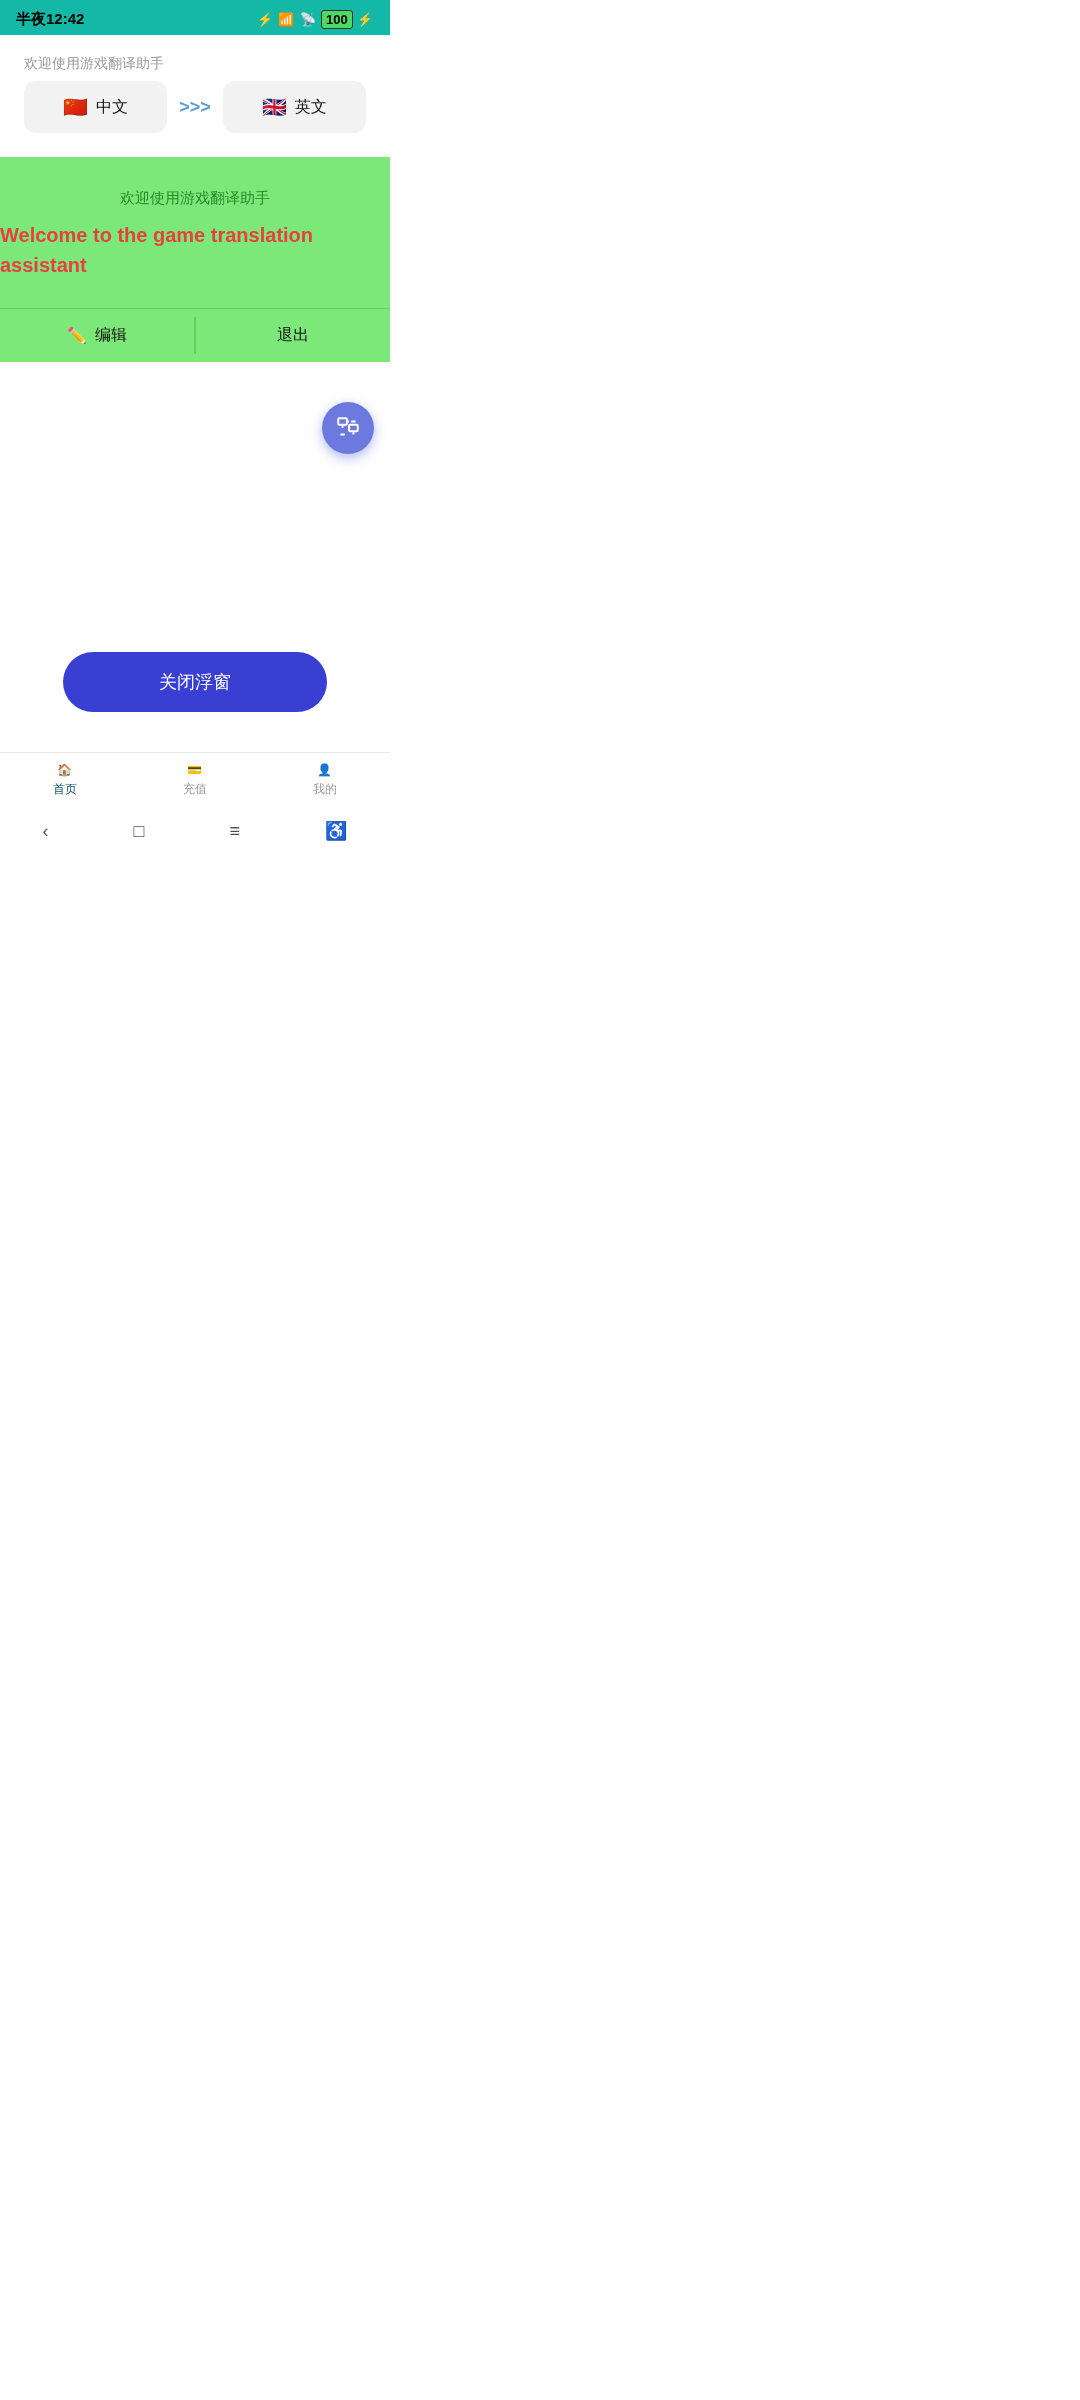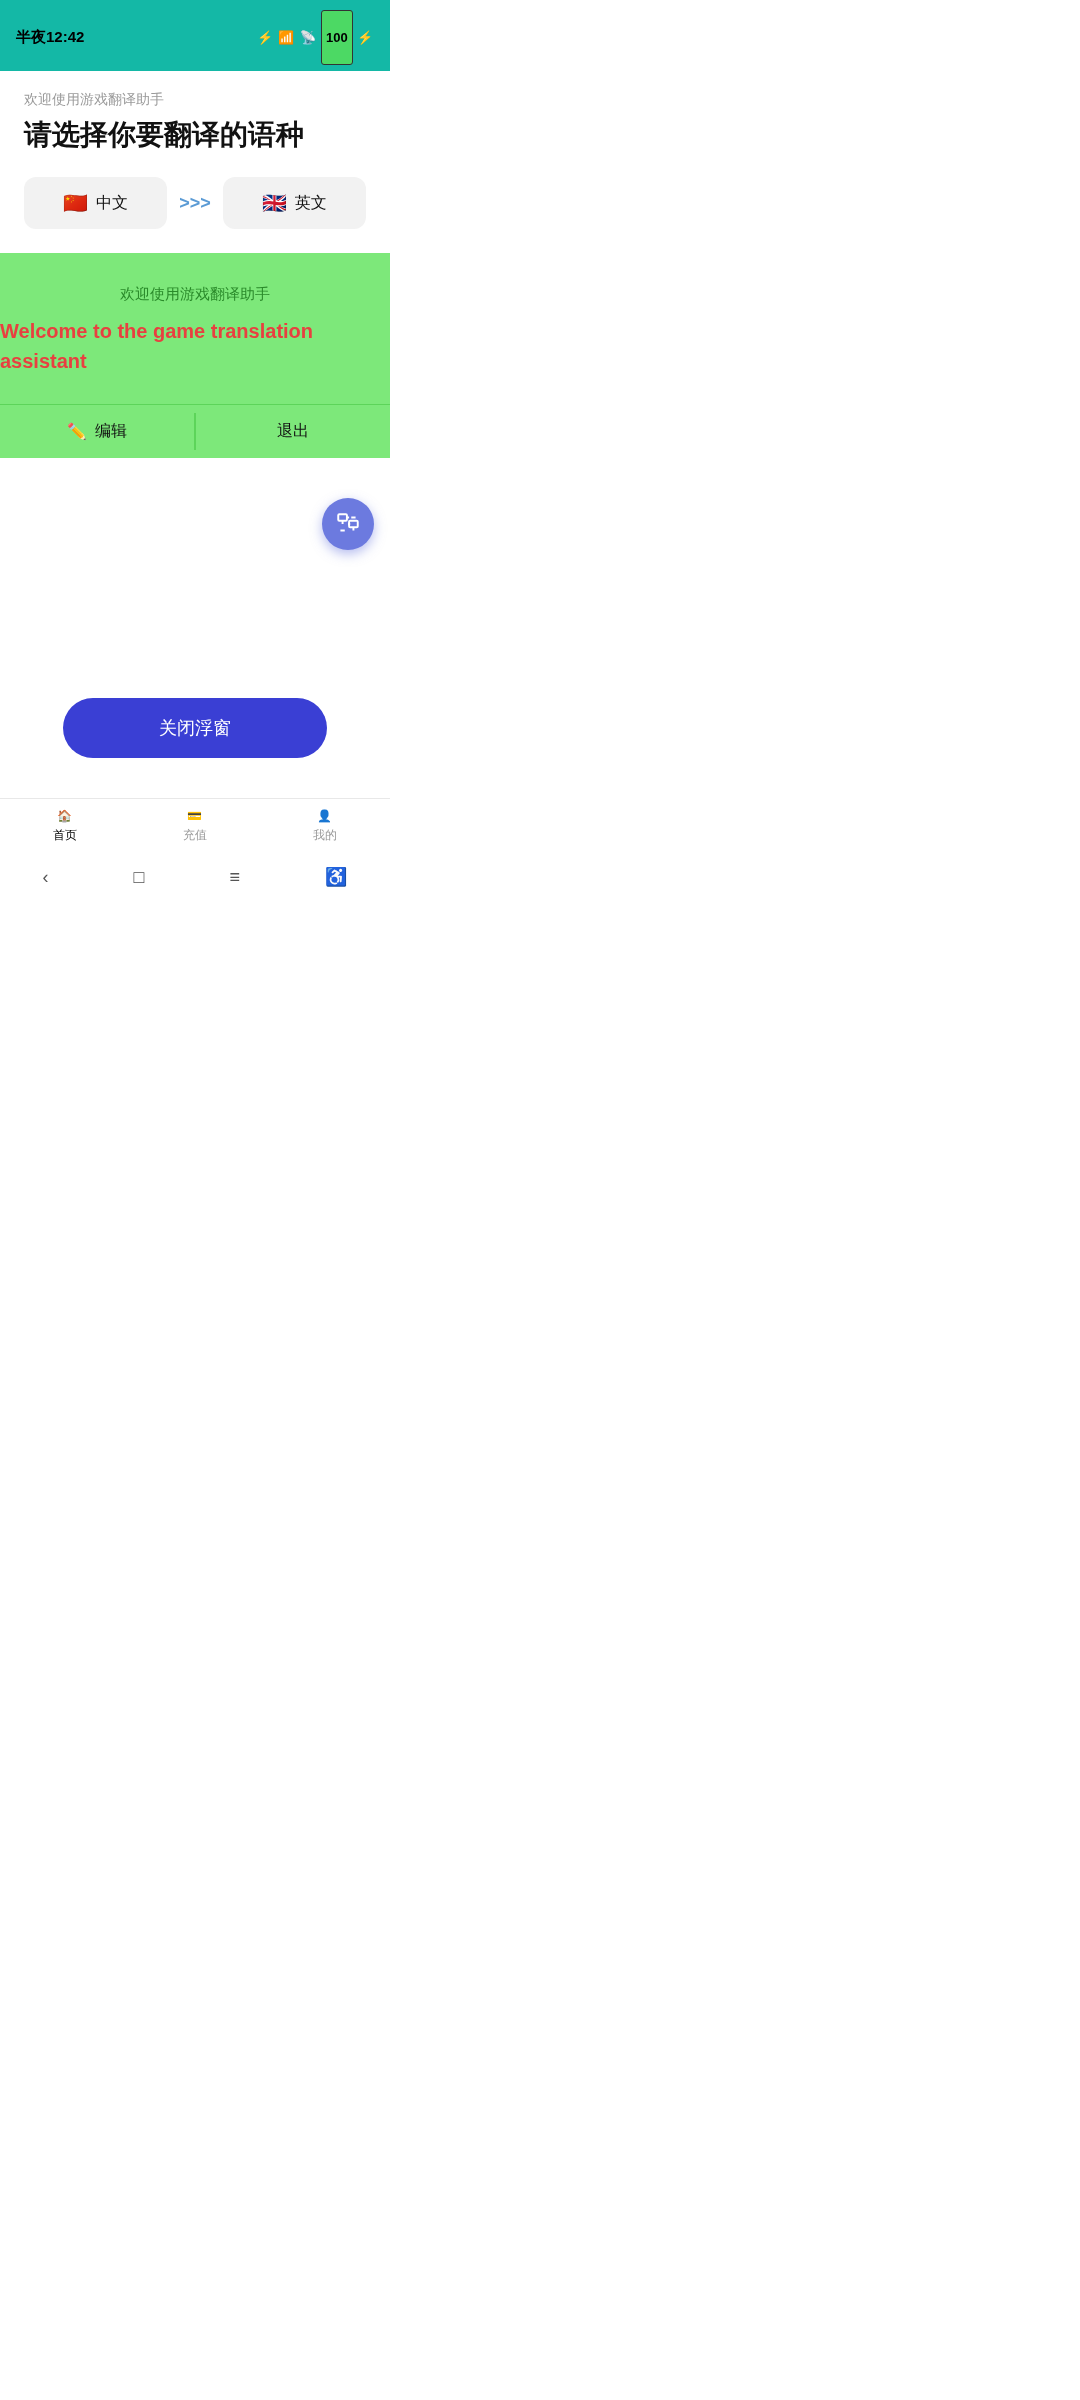--- a/index.html
+++ b/index.html
@@ -33,21 +33,21 @@
     }
     .status-icons span {
       font-size: 13px;
       color: #000;
     }
     .battery-green {
       background: #4cd964;
       color: #000;
       font-size: 11px;
       font-weight: 700;
-      padding: 19px 4px;
+      padding: 1px 4px;
       border-radius: 3px;
       border: 1.5px solid #333;
     }
 
     
     .main-content {
       padding: 20px 24px 0;
     }
     .subtitle {
       font-size: 14px;
@@ -206,21 +206,21 @@
       align-items: center;
       gap: 4px;
       cursor: pointer;
       min-width: 60px;
     }
     .nav-item span {
       font-size: 12px;
       color: #999;
     }
     .nav-item.active span {
-      color: #000000;
+      color: #0c4a6e;
     }
     .nav-icon {
       font-size: 22px;
     }
     .nav-item.active .nav-icon {
       color: #3a3fd4;
     }
 
     
     .sys-nav {
@@ -255,21 +255,20 @@
       <span>⚡</span>
       <span>📶</span>
       <span>📡</span>
       <span class="battery-green">100</span>
       <span>⚡</span>
     </div>
   </div>
 
   <div class="main-content">
     <p class="subtitle">欢迎使用游戏翻译助手</p>
-    <h1 class="title">请选择你要翻译的语种</h1>
 
     <div class="language-selector">
       <button class="lang-btn">
         <span class="flag">🇨🇳</span>
         <span>中文</span>
       </button>
       <div class="arrow-container">
         <span class="arrow-char">&gt;&gt;&gt;</span>
       </div>
       <button class="lang-btn">

